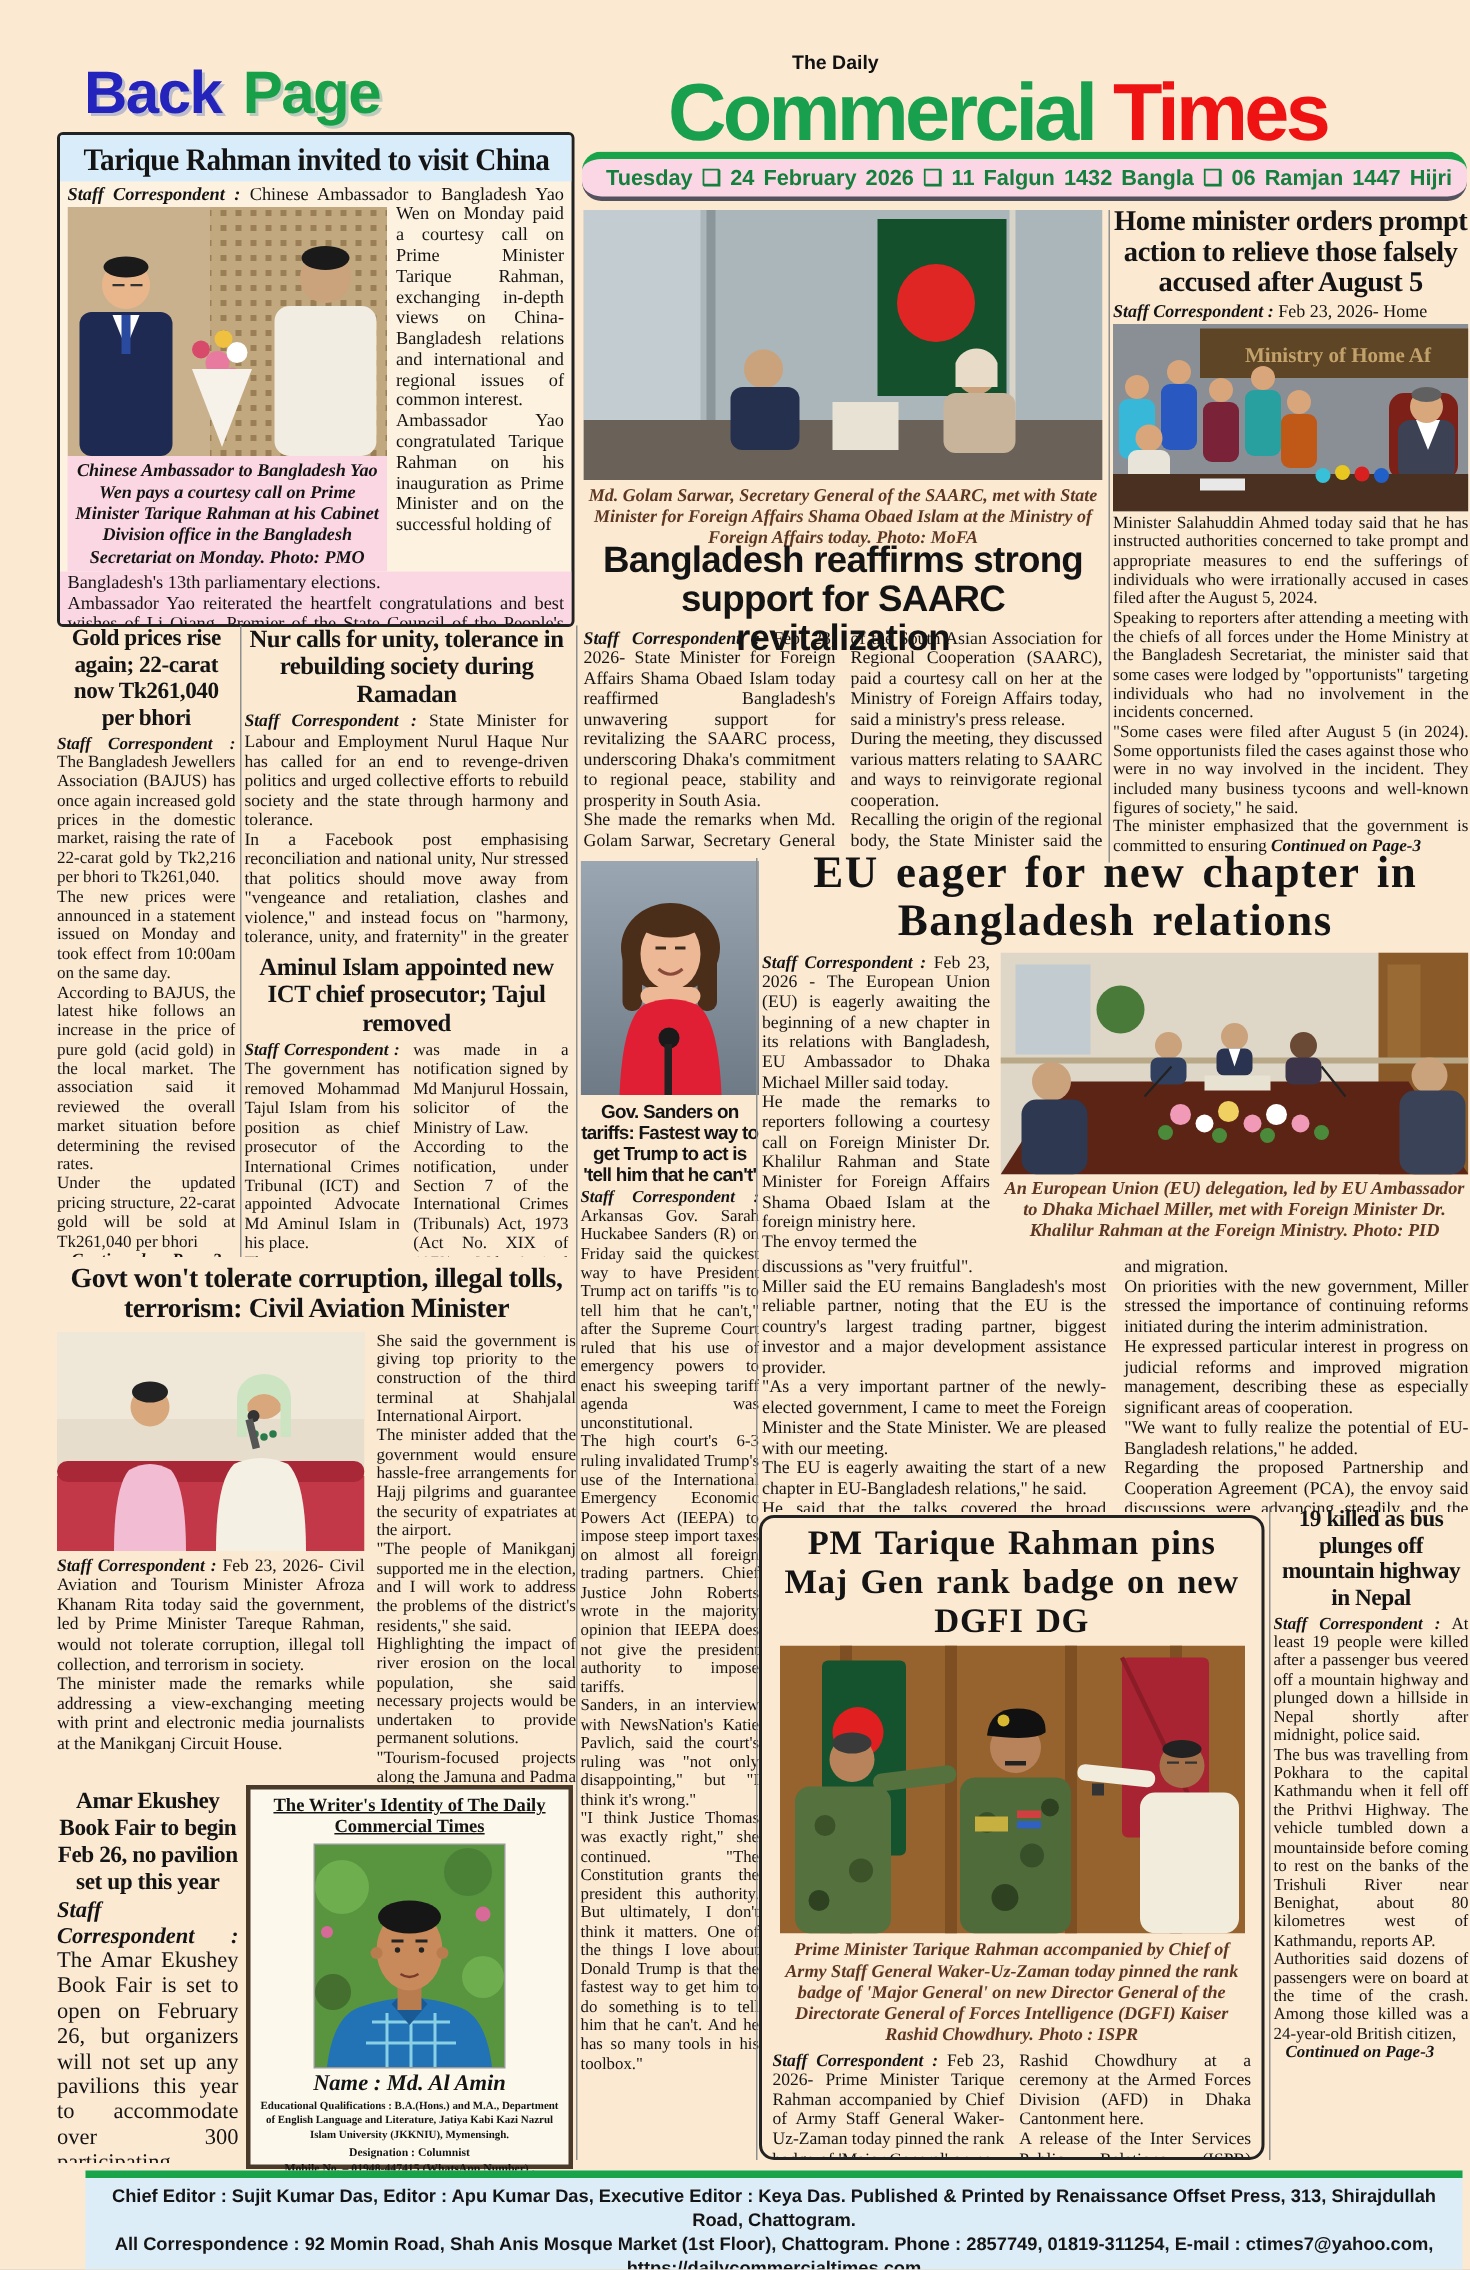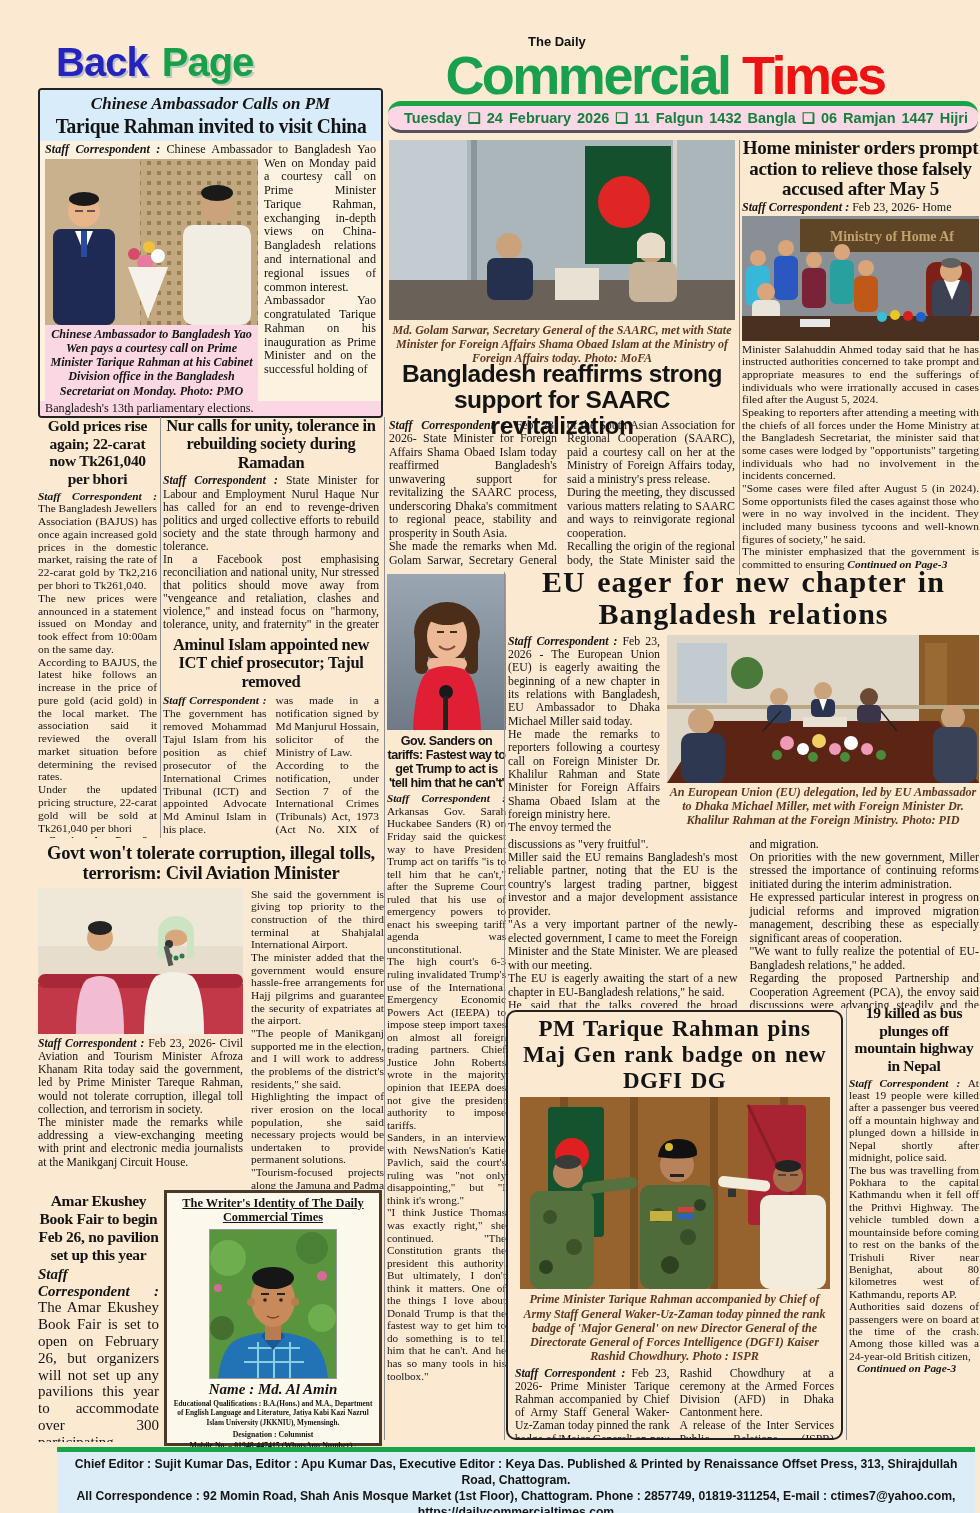--- a/index.html
+++ b/index.html
@@ -34,21 +34,20 @@
 
   <div class="abs" style="left:56px;top:40px;font-family:'Liberation Sans',sans-serif;font-weight:700;font-size:40px;letter-spacing:-1px;">
     <span style="color:#2424bc;text-shadow:2px 2px 0 #bcbccc;">Back</span>
     <span style="color:#17a048;text-shadow:2px 2px 0 #bcccbc;margin-left:4px;">Page</span>
   </div>
 
   <div class="abs" style="left:388px;top:101px;width:574px;background:#fbd7e6;border-top:5px solid #19a44a;border-bottom:3px solid #54525e;padding:4px 0 4px 16px;font:700 14.5px 'Liberation Sans',sans-serif;color:#15803d;word-spacing:2px;border-radius:13px;">Tuesday ❑ 24 February 2026    ❑ 11 Falgun 1432 Bangla    ❑ 06 Ramjan 1447 Hijri</div>
 
   <section class="abs" style="left:38px;top:88px;width:341px;height:326px;border:2px solid #222;border-radius:4px;background:#fdf2e0;overflow:hidden;">
     <div style="background:#d9ecfa;padding:4px 4px 3px;">
-      <div class="cap" style="font-size:17px;">Chinese Ambassador Calls on PM</div>
       <h1 class="hl" style="font-size:21px;white-space:nowrap;transform:scaleX(0.93);transform-origin:50% 50%;margin-top:1px;">Tarique Rahman invited to visit China</h1>
     </div>
     <div class="body" style="font-size:12.2px;line-height:1.13;padding:2px 5px 0;">
       <span class="by">Staff Correspondent :</span> <span class="bt">Chinese Ambassador to Bangladesh Yao Wen on</span>
       <div style="float:left;width:213px;margin:2px 6px 0 0;">
         <svg class="ph" width="213" height="166" viewBox="0 0 213 166">
           <rect width="213" height="166" fill="#c9b18e"></rect>
           <defs>
               <pattern id="dots" width="10" height="10" patternUnits="userSpaceOnUse">
                 <rect width="10" height="10" fill="#c2a87f"></rect>
@@ -98,21 +97,21 @@
     <rect x="166" y="128" width="44" height="32" fill="#e8e2d4"></rect>
   </svg>
   <div class="abs cap brown" style="left:389px;top:323px;width:346px;font-size:12px;">Md. Golam Sarwar, Secretary General of the SAARC, met with State Minister for Foreign Affairs Shama Obaed Islam at the Ministry of Foreign Affairs today. Photo: MoFA</div>
   <h1 class="abs hl hl-sans" style="left:389px;top:361px;width:346px;font-size:24.5px;line-height:1.06;">Bangladesh reaffirms strong support for SAARC revitalization</h1>
   <div class="abs body" style="left:389px;top:419px;width:346px;height:152px;column-count:2;column-gap:10px;font-size:11.9px;line-height:1.13;overflow:hidden;"><span class="by">Staff Correspondent :</span> <span class="bt">Feb 23, 2026- State Minister for Foreign Affairs Shama Obaed Islam today reaffirmed Bangladesh's unwavering support for revitalizing the SAARC process, underscoring Dhaka's commitment to regional peace, stability and prosperity in South Asia.
 She made the remarks when Md. Golam Sarwar, Secretary General of the South Asian Association for Regional Cooperation (SAARC), paid a courtesy call on her at the Ministry of Foreign Affairs today, said a ministry's press release.
  During the meeting, they discussed various matters relating to SAARC and ways to reinvigorate regional cooperation.
 Recalling the origin of the regional body, the State Minister said the idea of regional cooperation in South Asia was</span> </div>
 
   <section class="abs" style="left:742px;top:138px;width:237px;height:440px;overflow:hidden;">
-    <h1 class="hl" style="font-size:19px;">Home minister orders prompt action to relieve those falsely accused after May 5</h1>
+    <h1 class="hl" style="font-size:19px;">Home minister orders prompt action to relieve those falsely accused after August 5</h1>
     <div class="body" style="font-size:12px;line-height:1.1;margin-top:1px;"><span class="by">Staff Correspondent :</span> <span>Feb 23, 2026- Home</span></div>
     <svg class="ph" style="margin:2px 0;" width="237" height="125" viewBox="0 0 237 125">
       <rect width="237" height="125" fill="#8a8f96"></rect>
       <rect x="58" y="3" width="179" height="33" fill="#5e4526"></rect>
       <text x="150" y="25" font-size="14" font-weight="bold" fill="#c2a26a" text-anchor="middle" font-family="Liberation Serif,serif">Ministry of Home Af</text>
       <circle cx="16" cy="42" r="8" fill="#d9a57a"></circle>
         <rect x="4" y="50" width="24" height="40" rx="6" fill="#38b8d8"></rect>
       <circle cx="44" cy="32" r="8" fill="#d9a57a"></circle>
         <rect x="32" y="40" width="24" height="44" rx="6" fill="#2858c0"></rect>
       <circle cx="72" cy="44" r="8" fill="#d9a57a"></circle>

